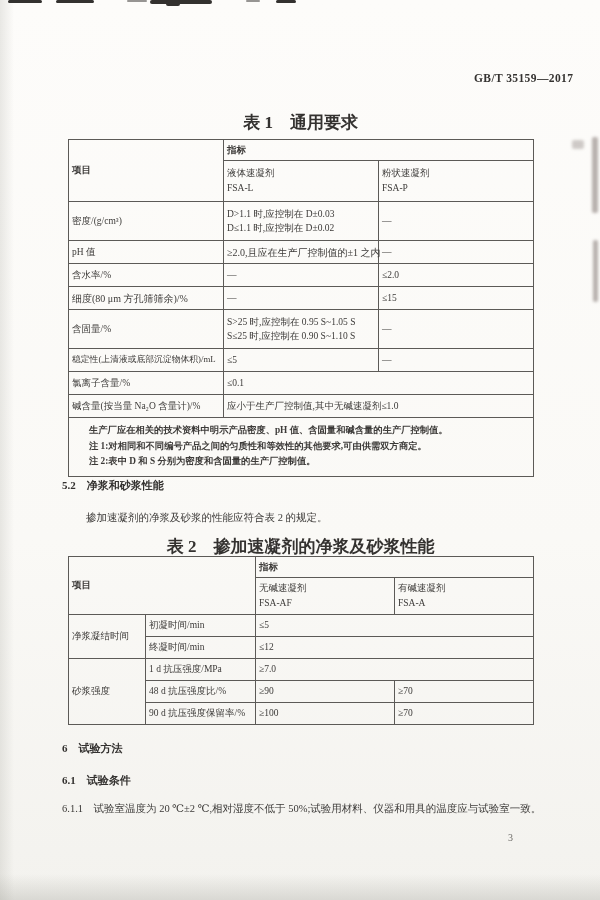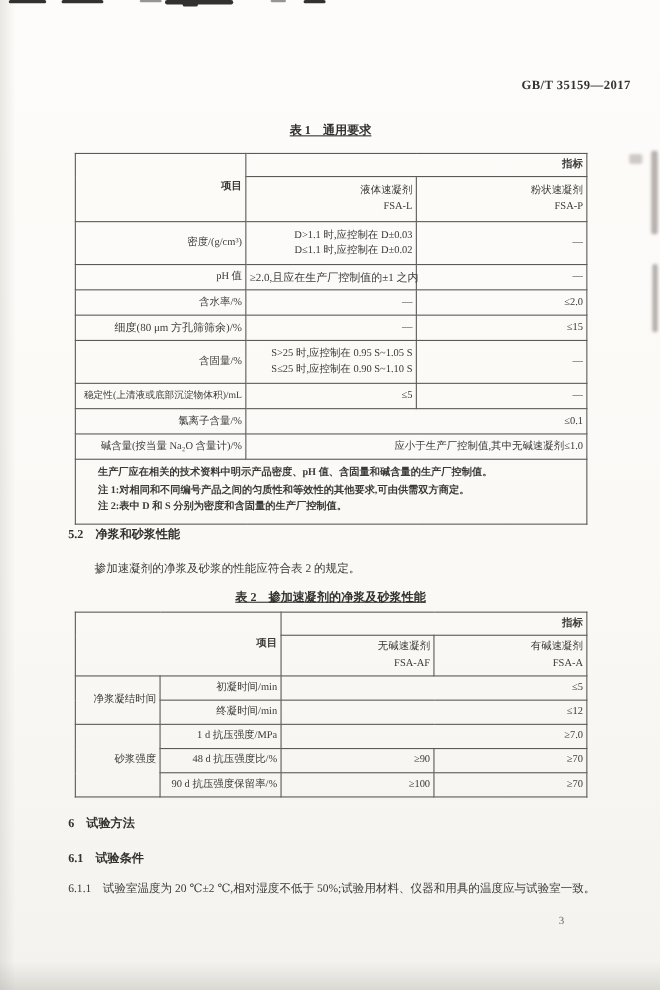--- a/index.html
+++ b/index.html
@@ -20,31 +20,31 @@
   .art{position:absolute;background:#33312f;border-radius:2px;filter:blur(.6px);}
   .art.soft{filter:blur(1.6px);opacity:.38;background:#4a3a36;}
   .doc-ref{
     position:absolute;top:72px;left:446px;
     font-size:11.5px;font-weight:bold;letter-spacing:.4px;color:#353331;
     white-space:nowrap;
     margin-left:28px;
   }
   .caption{
     position:absolute;left:68px;width:465px;text-align:center;
-    font-size:11px;font-weight:bold;color:#343230;white-space:nowrap;text-decoration:underline;
+    font-size:17px;font-weight:bold;color:#343230;white-space:nowrap;
   }
   .cap1{top:111px;}
   .cap2{top:535px;}
   table.tbl{
     position:absolute;left:68px;width:465px;
     border-collapse:collapse;table-layout:fixed;
     font-size:9.5px;color:#3c3a38;
   }
   .tbl td{
-    border:1px solid #5c5a57;text-align:right;vertical-align:middle;
+    border:1px solid #5c5a57;text-align:left;vertical-align:middle;
     padding:1px 3px;line-height:1.3;
   }
   table.t1{top:139px;}
   table.t2{top:556px;}
   .tbl tr.h1 td{height:18px;font-weight:bold;}
   .t1 tr.h2 td{height:38px;}
   .t2 tr.h2 td{height:34px;}
   .tbl tr.h2 td div{line-height:15px;}
   .t1 tr.r-tall td{height:36px;}
   .t1 tr.r-std td{height:20px;}

